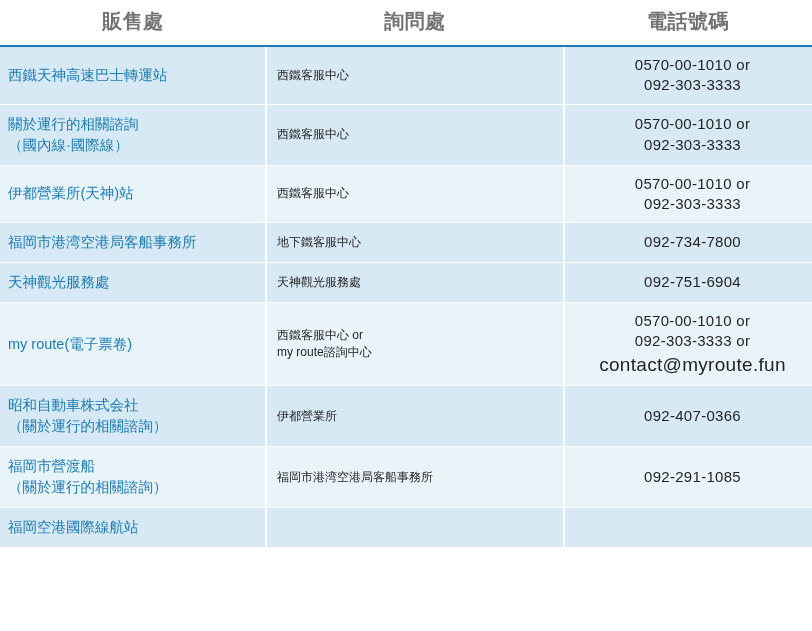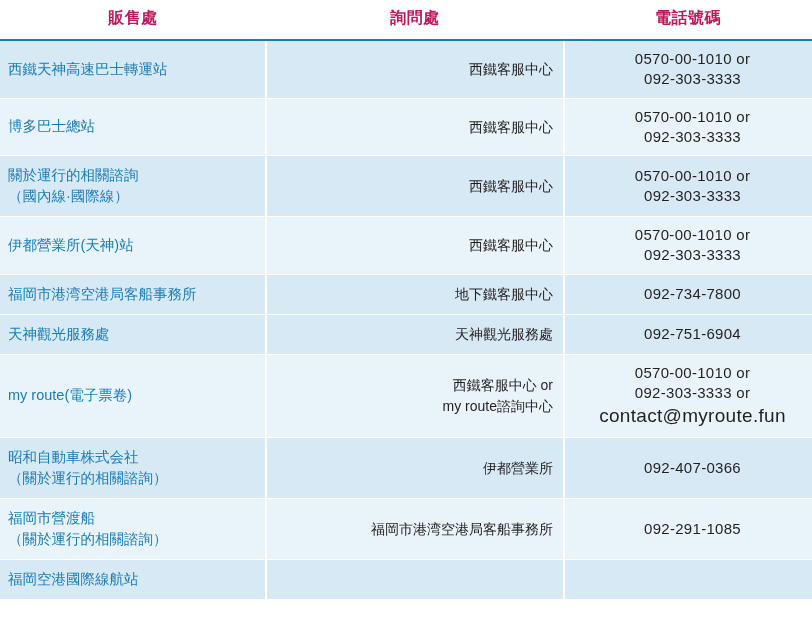--- a/index.html
+++ b/index.html
@@ -23,23 +23,23 @@
   table.info-table {
     width: 812px;
     border-collapse: collapse;
     table-layout: fixed;
   }
   table.info-table col.c1 { width: 266px; }
   table.info-table col.c2 { width: 298px; }
   table.info-table col.c3 { width: 248px; }
 
   thead th {
-    font-size: 16px;
+    font-size: 20px;
     font-weight: bold;
-    color: #be185d;
+    color: #737373;
     text-align: center;
     padding: 8px 0 10px 0;
     border: 0;
     background: #ffffff;
     letter-spacing: 0.5px;
   }
   thead tr {
     border-bottom: 2px solid #1b7cb5;
   }
   thead th.head-cell {
@@ -59,22 +59,21 @@
     padding: 9px 10px 9px 8px;
     line-height: 1.45;
     border-right: 2px solid #ffffff;
     font-size: 14.5px;
   }
   td.col-desk {
     color: #231f20;
     padding: 9px 10px 9px 10px;
     line-height: 1.45;
     border-right: 2px solid #ffffff;
-    font-size: 14px;
-    text-align: right;
+    font-size: 12px;
   }
   td.col-phone {
     color: #231f20;
     padding: 8px 6px 8px 14px;
     text-align: center;
     line-height: 1.35;
     font-size: 15px;
     letter-spacing: 0.3px;
   }
   .line2 {
@@ -120,32 +119,20 @@
         </td>
         <td class="col-desk">
           <span class="line2">西鐵客服中心</span>
         </td>
         <td class="col-phone">
           <span class="line2">0570-00-1010 or</span>
           <span class="line2">092-303-3333</span>
         </td>
       </tr>
 
-      <tr class="band-b">
-        <td class="col-place">
-          <span class="line2">博多巴士總站</span>
-        </td>
-        <td class="col-desk">
-          <span class="line2">西鐵客服中心</span>
-        </td>
-        <td class="col-phone">
-          <span class="line2">0570-00-1010 or</span>
-          <span class="line2">092-303-3333</span>
-        </td>
-      </tr>
 
       <tr class="band-a">
         <td class="col-place">
           <span class="line2">關於運行的相關諮詢</span>
           <span class="line2">（國內線·國際線）</span>
         </td>
         <td class="col-desk">
           <span class="line2">西鐵客服中心</span>
         </td>
         <td class="col-phone">

